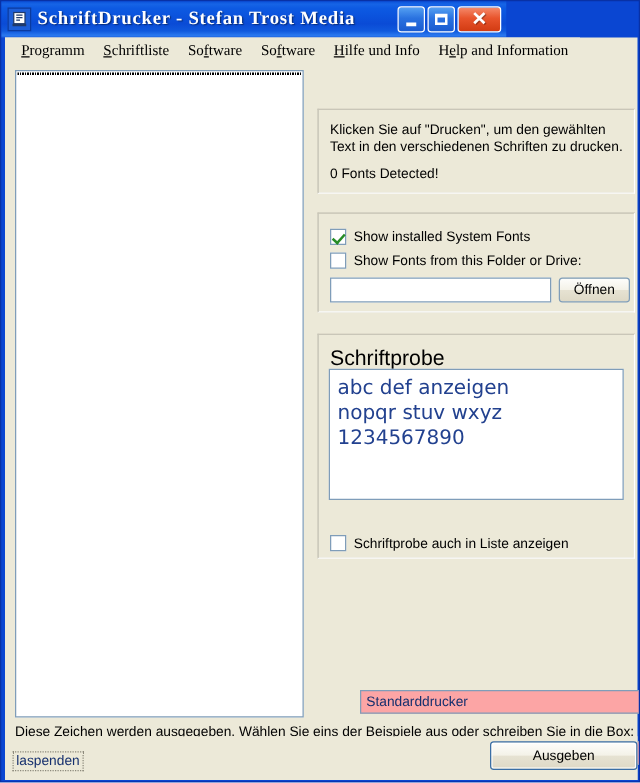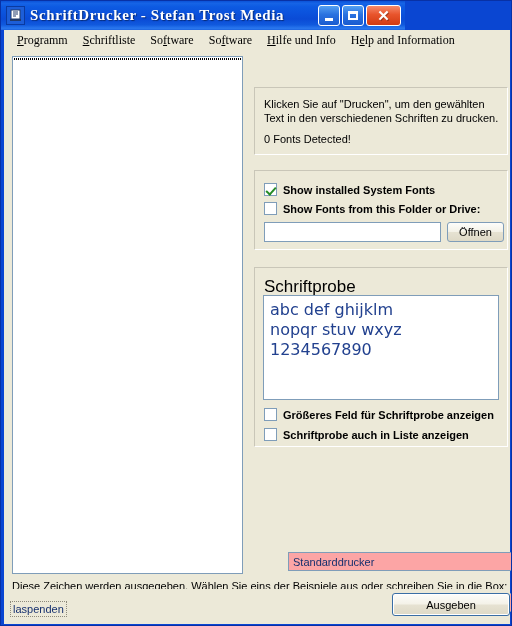--- a/index.html
+++ b/index.html
@@ -179,21 +179,20 @@
     color: #000000;
   }
 
   
   .cbrow {
     position: absolute;
     display: flex;
     align-items: center;
     cursor: default;
     white-space: nowrap;
-    font-weight: bold;
   }
   .cbox {
     width: 13px; height: 13px;
     background: #ffffff;
     border: 1px solid #7f9db9;
     box-sizing: border-box;
     margin-right: 6px;
     flex: 0 0 auto;
     position: relative;
   }
@@ -396,32 +395,28 @@
       <div class="cbrow" style="left:9px; top:31px;">
         <div class="cbox"></div>
         <span class="cblabel">Show Fonts from this Folder or Drive:</span>
       </div>
       <input class="textbox" style="left: 9px; top: 51px; width: 177px; height: 20px;" value="">
       <div class="btn" style="left:192px; top:51px; width:57px; height:20px;">Öffnen</div>
     </div>
 
     <div class="groupbox" id="gb-probe">
       <div class="gb-caption" style="top:9px;">Schriftprobe</div>
-      <div class="cbrow" style="left:9px; top:140px;">
-        <div class="cbox"></div>
-        <span class="cblabel">Größeres Feld für Schriftprobe anzeigen</span>
-      </div>
       <div class="cbrow" style="left:9px; top:160px;">
         <div class="cbox"></div>
         <span class="cblabel">Schriftprobe auch in Liste anzeigen</span>
       </div>
     </div>
 
     <div id="probe-area">
-      <div class="probe-line">abc def ghijklm</div>
+      <div class="probe-line">abc def anzeigen</div>
       <div class="probe-line">nopqr stuv wxyz</div>
       <div class="probe-line">1234567890</div>
     </div>
 
     <div class="combo" id="printer-combo">
       <div class="combo-value">Standarddrucker</div>
       <div class="combo-arrow">
           <span></span>
         </div>
     </div>

